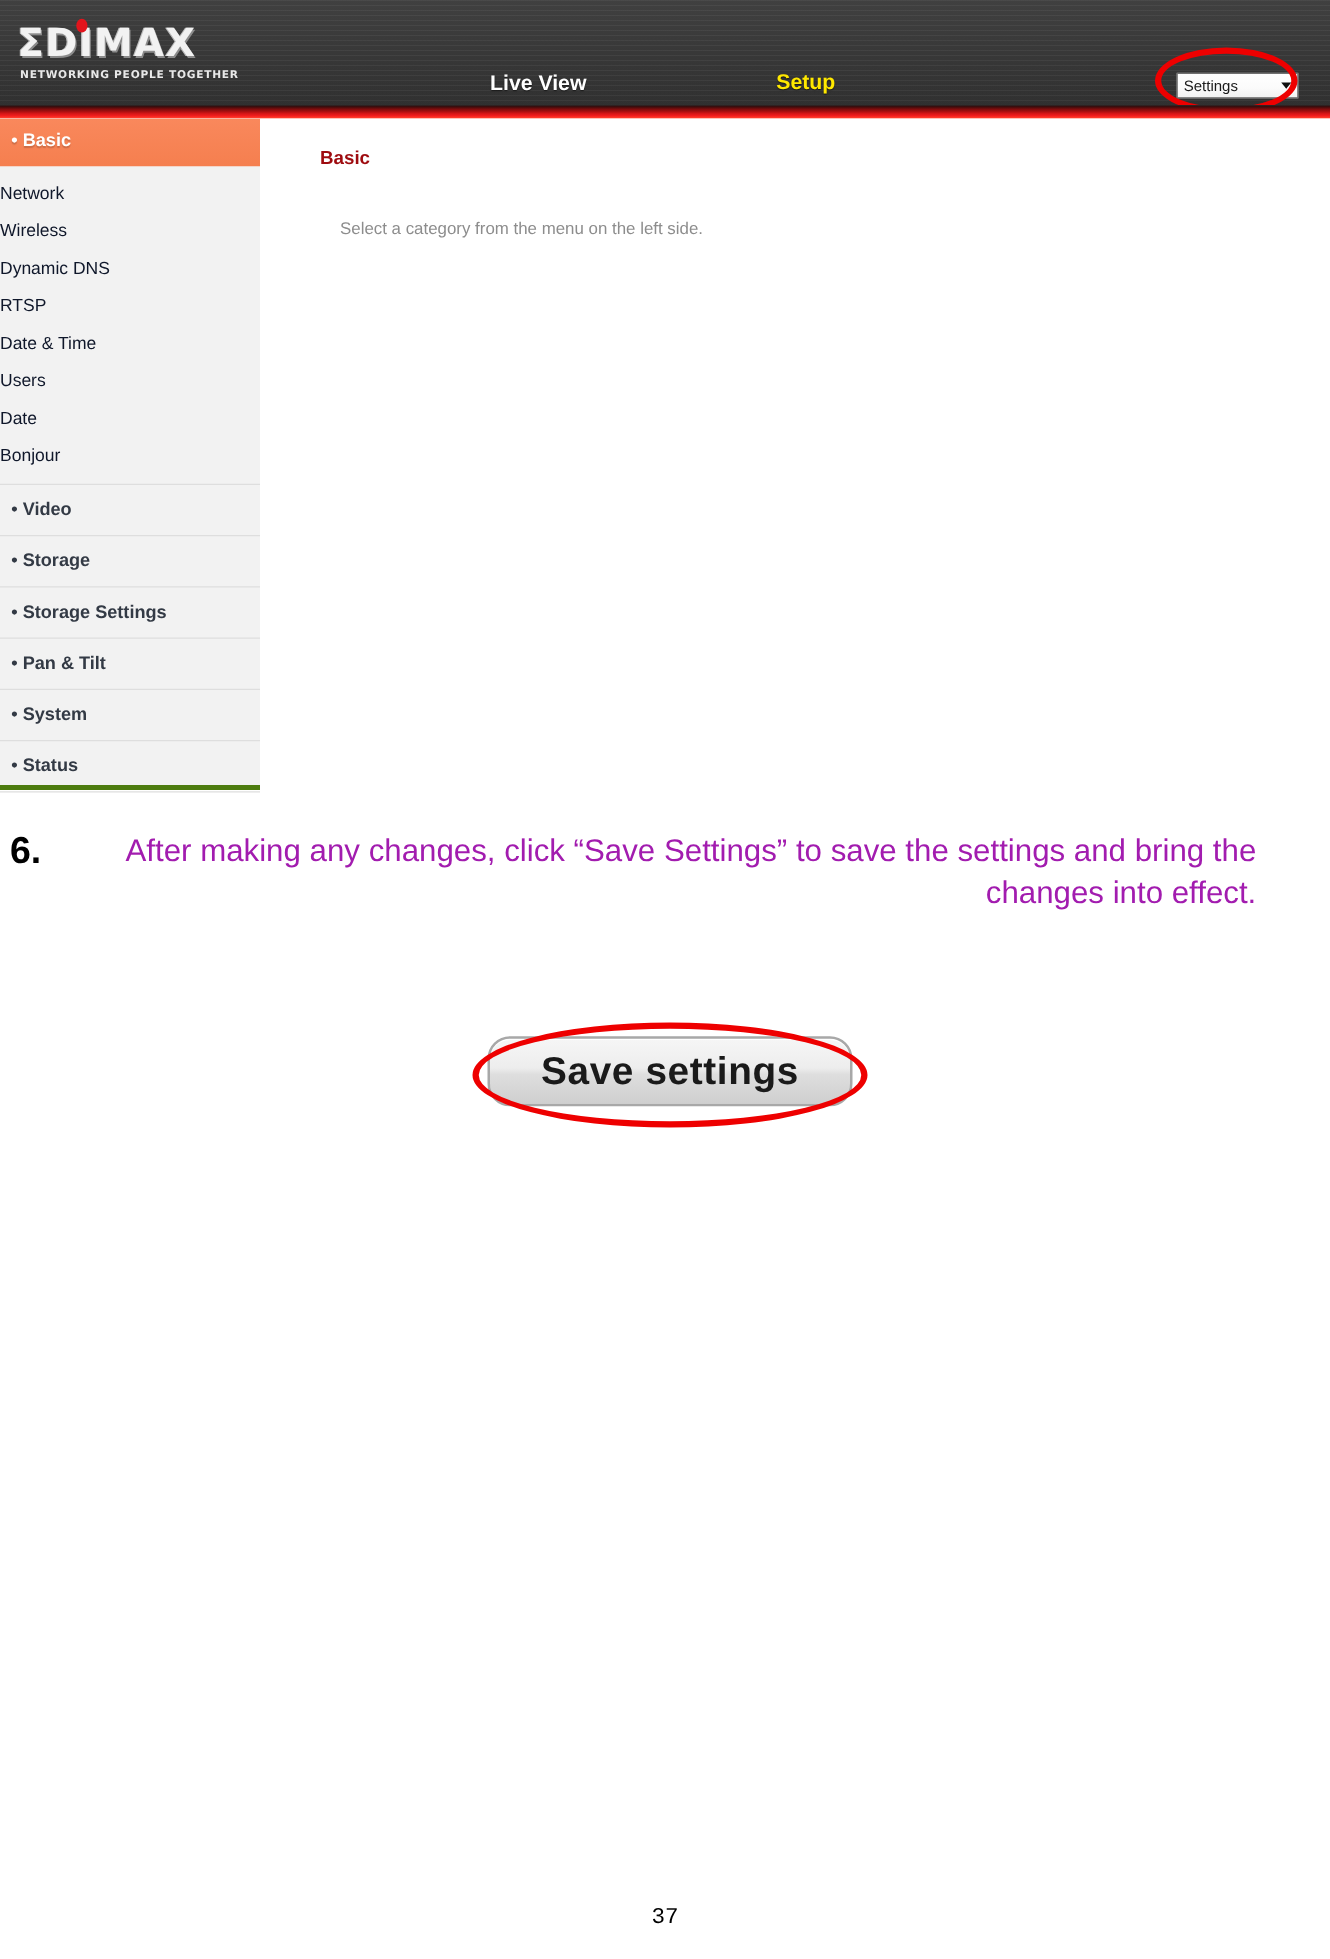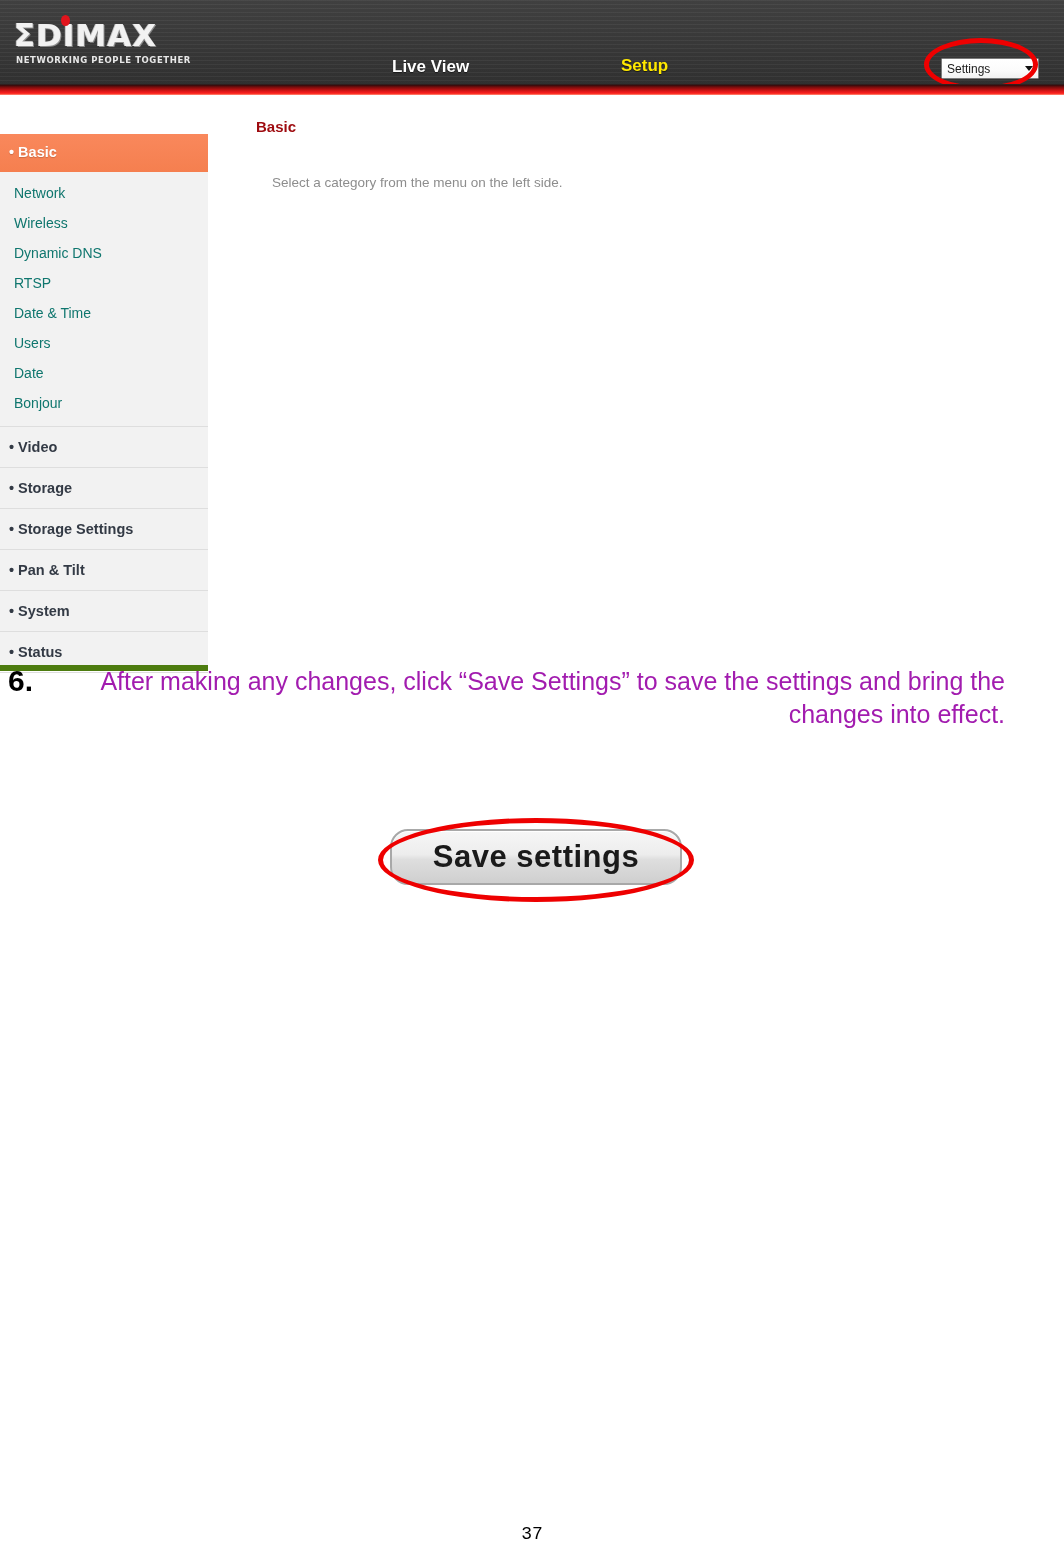--- a/index.html
+++ b/index.html
@@ -142,23 +142,22 @@
       #d41616 62%, #f21d1d 78%, #ff3a2a 92%, #ffb3a3 100%);
   }
 
   .sidebar {
     position: absolute;
     left: 0;
     top: 95px;
     width: 208px;
     height: 537px;
     background: #f2f2f2;
-    border-bottom: 6px solid #4d7c0f;
-    box-sizing: border-box;
-    margin-top: 39px;
+    border-bottom: 4px solid #4d7c0f;
+    box-sizing: border-box;
   }
   .side-active {
     position: relative;
     height: 38px;
     background: linear-gradient(to bottom, #f9885c 0%, #f57f4f 100%);
     box-sizing: border-box;
   }
   .side-active .side-title {
     position: absolute;
     left: 9px;
@@ -168,23 +167,22 @@
     color: #ffffff;
     text-shadow: 0 1px 1px rgba(0,0,0,0.18);
   }
   .side-sub-list {
     padding: 6px 0 8px 0;
     border-bottom: 1px solid #dedede;
   }
   .side-sub {
     height: 30px;
     line-height: 30px;
-    padding-left: 14px;
     font-size: 14px;
-    color: #0f766e;
+    color: #0f172a;
     font-family: "Liberation Sans", sans-serif;
     cursor: pointer;
   }
   .side-sec {
     position: relative;
     height: 41px;
     border-bottom: 1px solid #dedede;
     box-sizing: border-box;
     cursor: pointer;
   }

